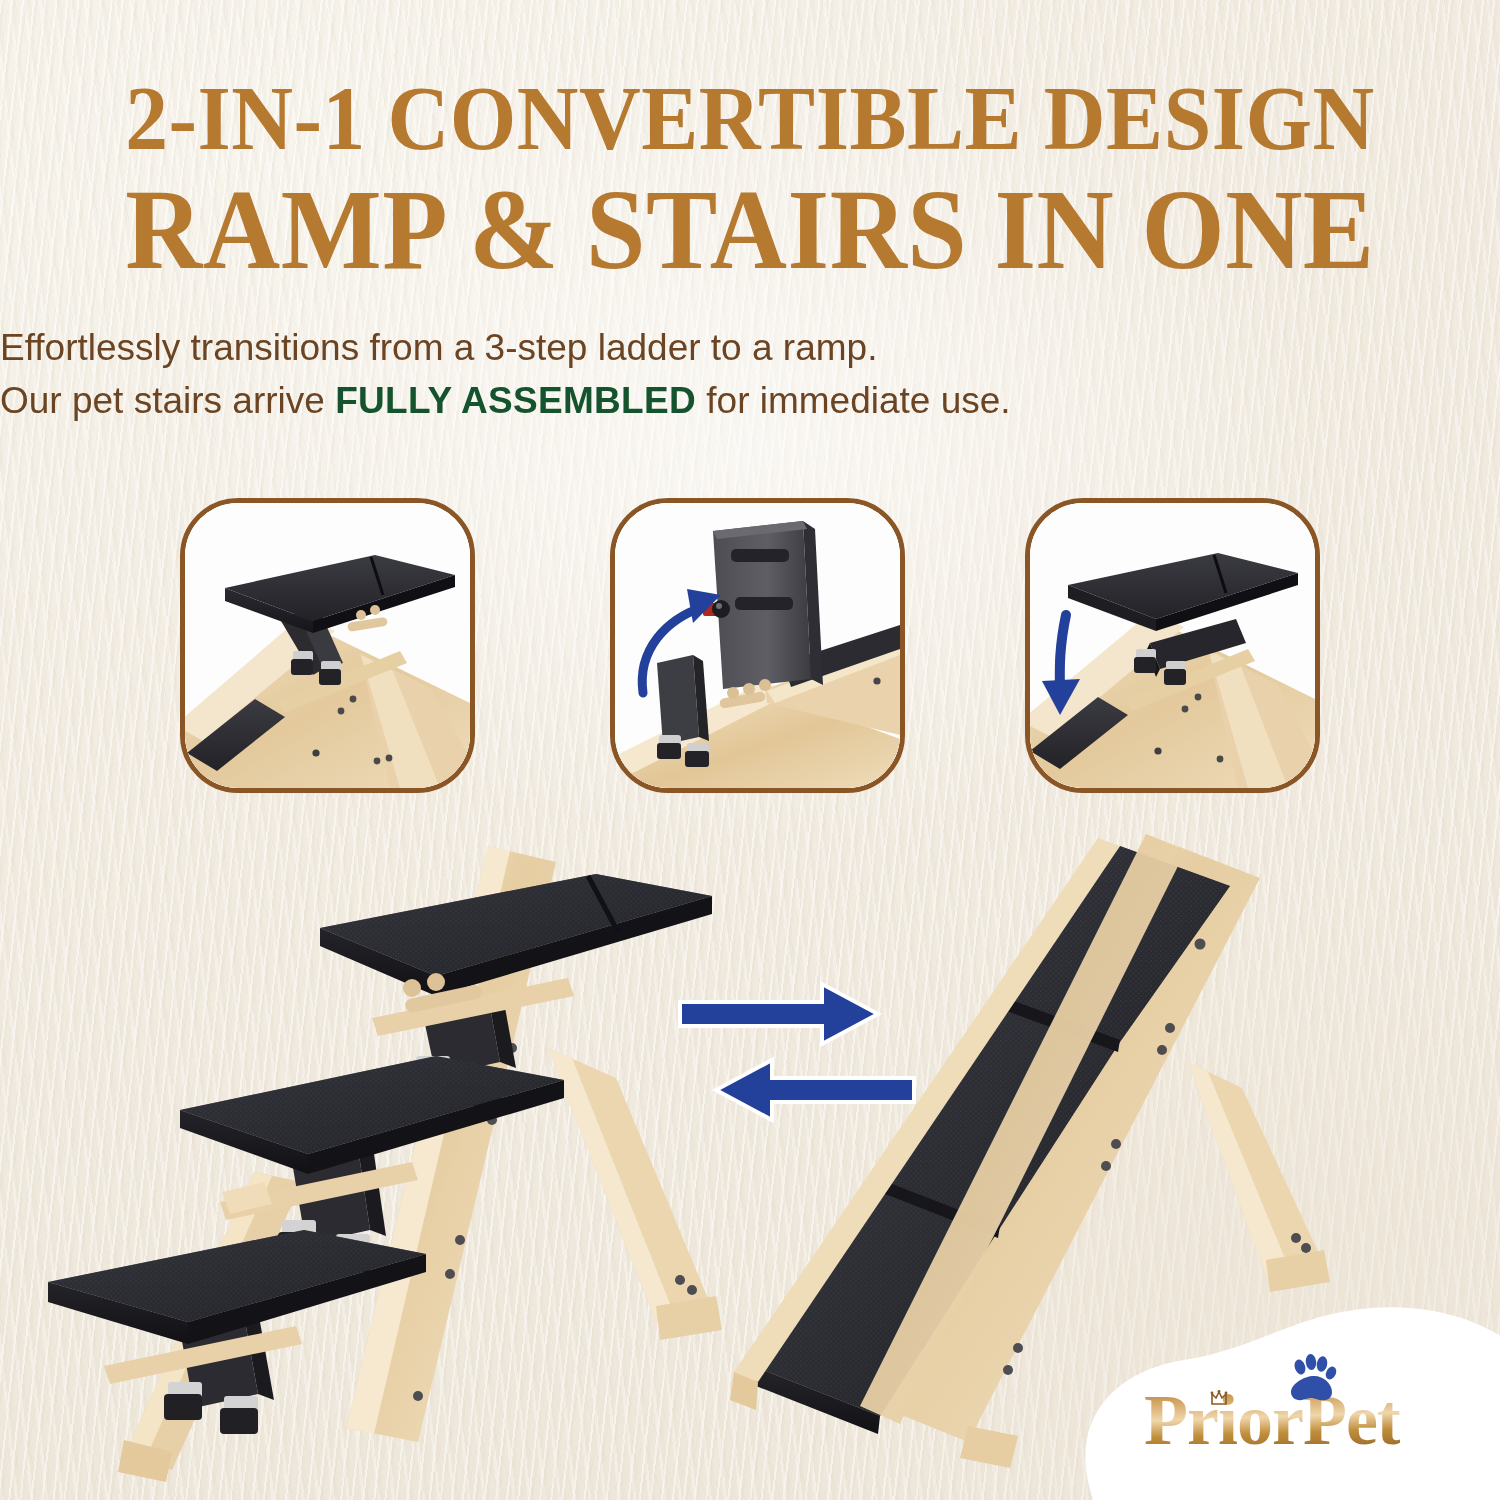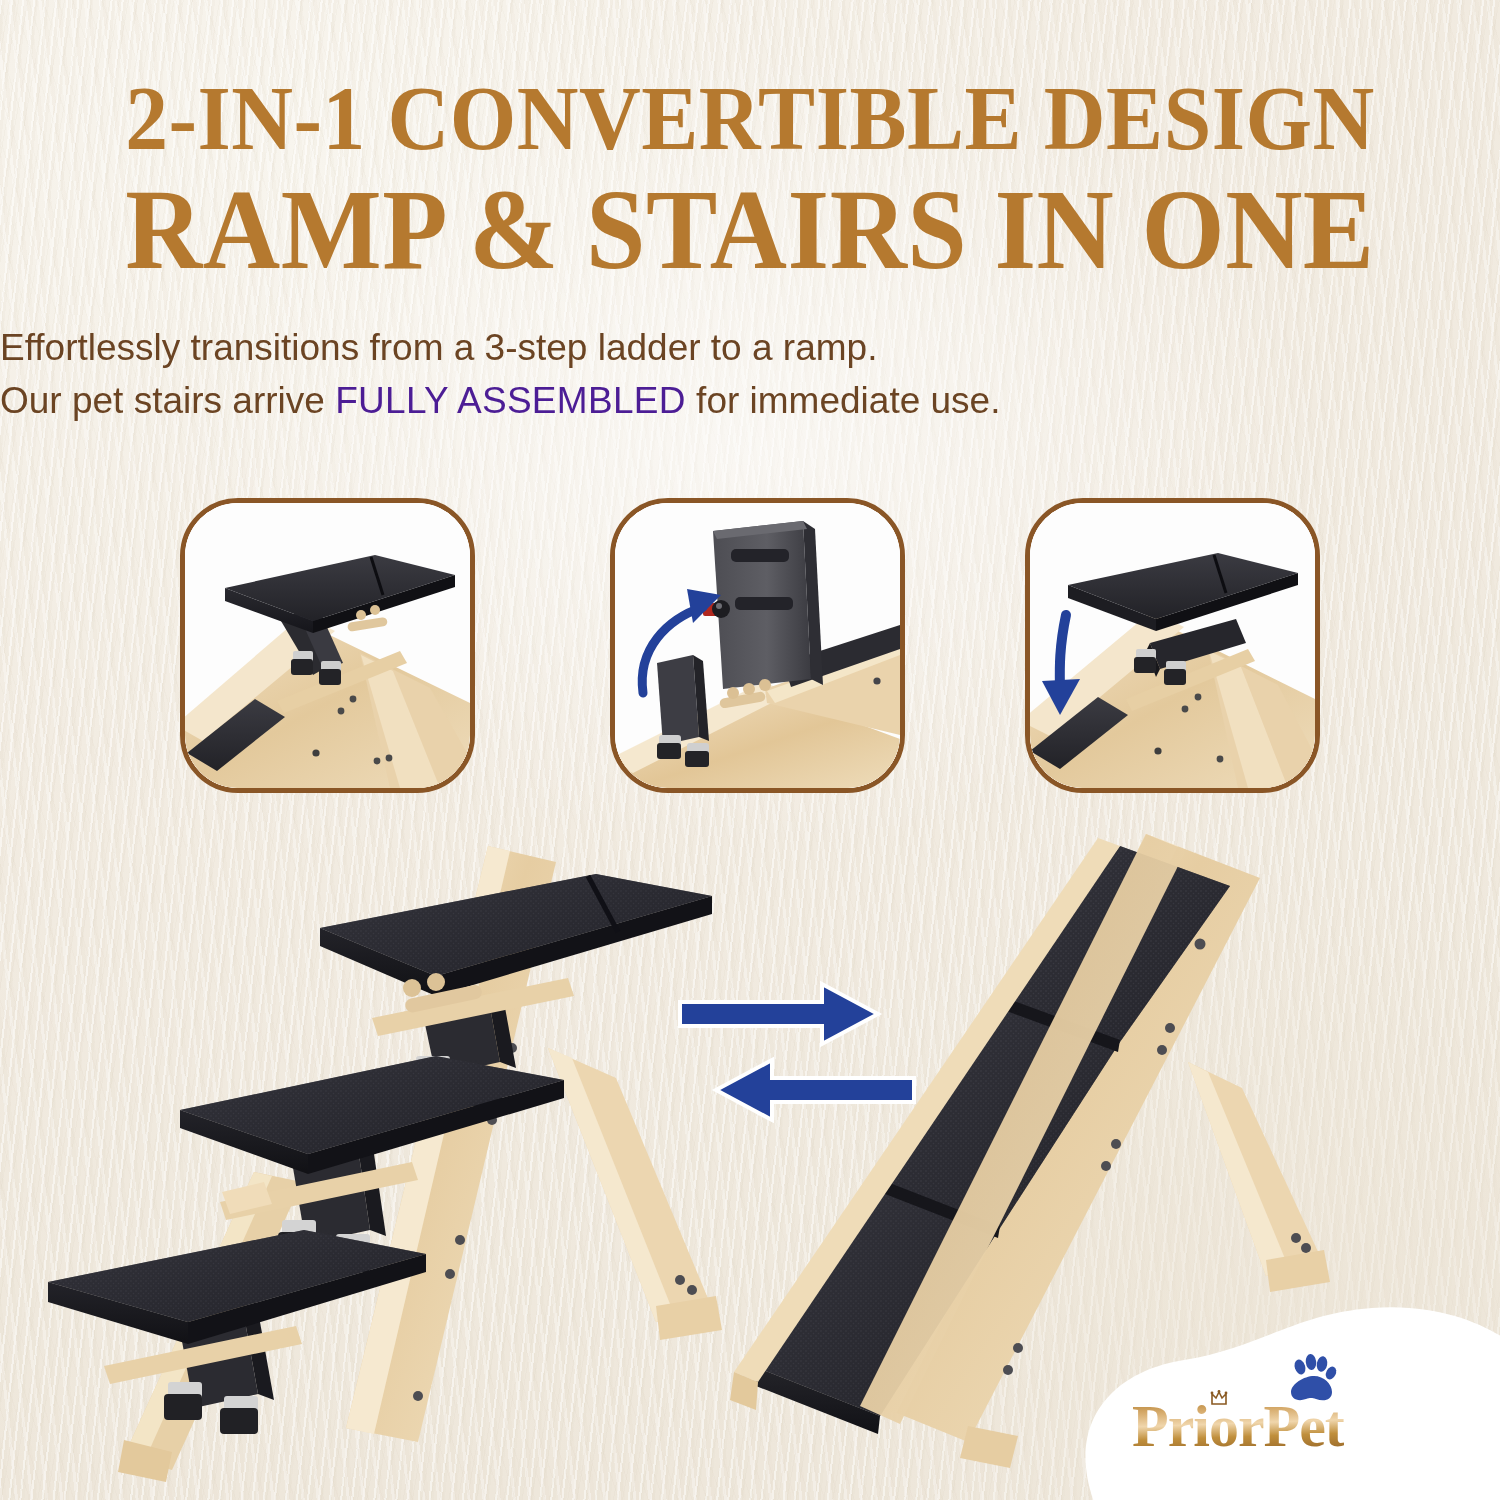--- a/index.html
+++ b/index.html
@@ -33,39 +33,39 @@
     font-family:"Liberation Serif", serif;font-weight:700;
     color:#b5792f;letter-spacing:.5px;line-height:.96;white-space:nowrap;}
   #hl1{top:74px;font-size:92px;transform:scaleX(.93);}
   #hl2{top:175px;font-size:115px;transform:scaleX(.93);}
 
   .sub{position:absolute;left:0;right:0;text-align:left;
     font-family:"Liberation Sans", sans-serif;
     color:#6b4423;font-size:37px;line-height:1.38;white-space:nowrap;}
   #sub1{top:322px;}
   #sub2{top:375px;}
-  .sub b{font-weight:400;color:#4c1d95;letter-spacing:.3px;}
+  .sub b{font-weight:700;color:#14532d;letter-spacing:.3px;}
 
   
   .panel{position:absolute;width:295px;height:295px;border:5px solid #8a5626;
     border-radius:58px;background:#fff;overflow:hidden;box-sizing:border-box;}
   #panel1{left:180px;top:498px;}
   #panel2{left:610px;top:498px;}
   #panel3{left:1025px;top:498px;}
   .pinner{position:absolute;inset:0;overflow:hidden;border-radius:52px;background:#fefefe;}
 
   
   .bluearrow{position:absolute;}
   .arrow-note{stroke:#ffffff;stroke-width:4;fill:#23419a;}
 
   
   #logo-blob{position:absolute;right:-10px;bottom:-12px;width:430px;height:210px;}
   #logo-wrap{position:absolute;right:52px;bottom:44px;width:320px;height:84px;}
-  .logo-text{position:absolute;left:4px;bottom:0;font-family:"Liberation Serif", serif;
-    font-weight:700;font-size:60px;line-height:1;letter-spacing:-1px;
+  .logo-text{position:absolute;left:16px;bottom:0;font-family:"Liberation Serif", serif;
+    font-weight:700;font-size:72px;line-height:1;letter-spacing:-1px;
     background:linear-gradient(178deg,#a9721f 0%,#d6ab6c 26%,#f0d6ac 46%,#c08f3c 66%,#8a5a22 100%);
     -webkit-background-clip:text;background-clip:text;color:transparent;white-space:nowrap;}
   #paw{position:absolute;left:160px;bottom:52px;width:52px;height:50px;}
   #crown{position:absolute;left:82px;bottom:50px;width:26px;height:16px;}
 
   .lbl{position:absolute;}
 </style>
 </head>
 <body>
 

